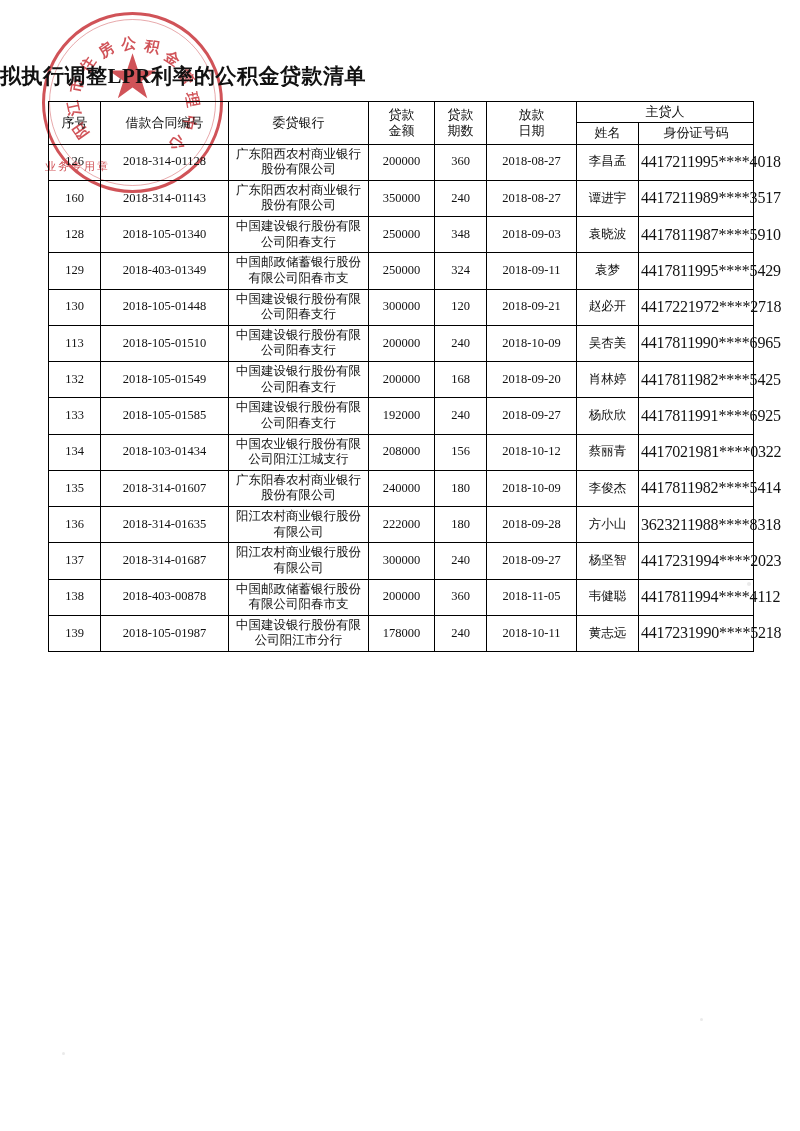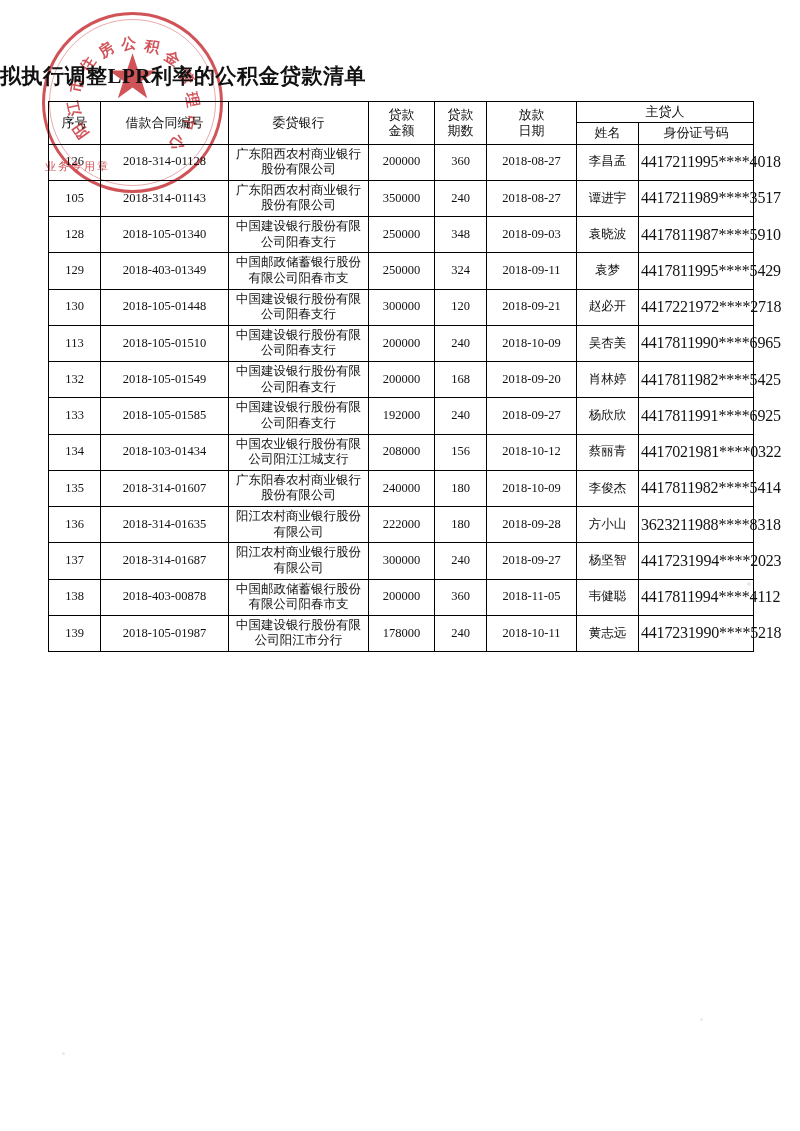--- a/index.html
+++ b/index.html
@@ -216,21 +216,21 @@
           <td>126</td>
           <td>2018-314-01128</td>
           <td class="bank">广东阳西农村商业银行股份有限公司</td>
           <td>200000</td>
           <td>360</td>
           <td>2018-08-27</td>
           <td>李昌孟</td>
           <td class="idcard">4417211995****4018</td>
         </tr>
         <tr class="row-h">
-          <td>105</td>
+          <td>160</td>
           <td>2018-314-01143</td>
           <td class="bank">广东阳西农村商业银行股份有限公司</td>
           <td>350000</td>
           <td>240</td>
           <td>2018-08-27</td>
           <td>谭进宇</td>
           <td class="idcard">4417211989****3517</td>
         </tr>
         <tr class="row-h">
           <td>128</td>

